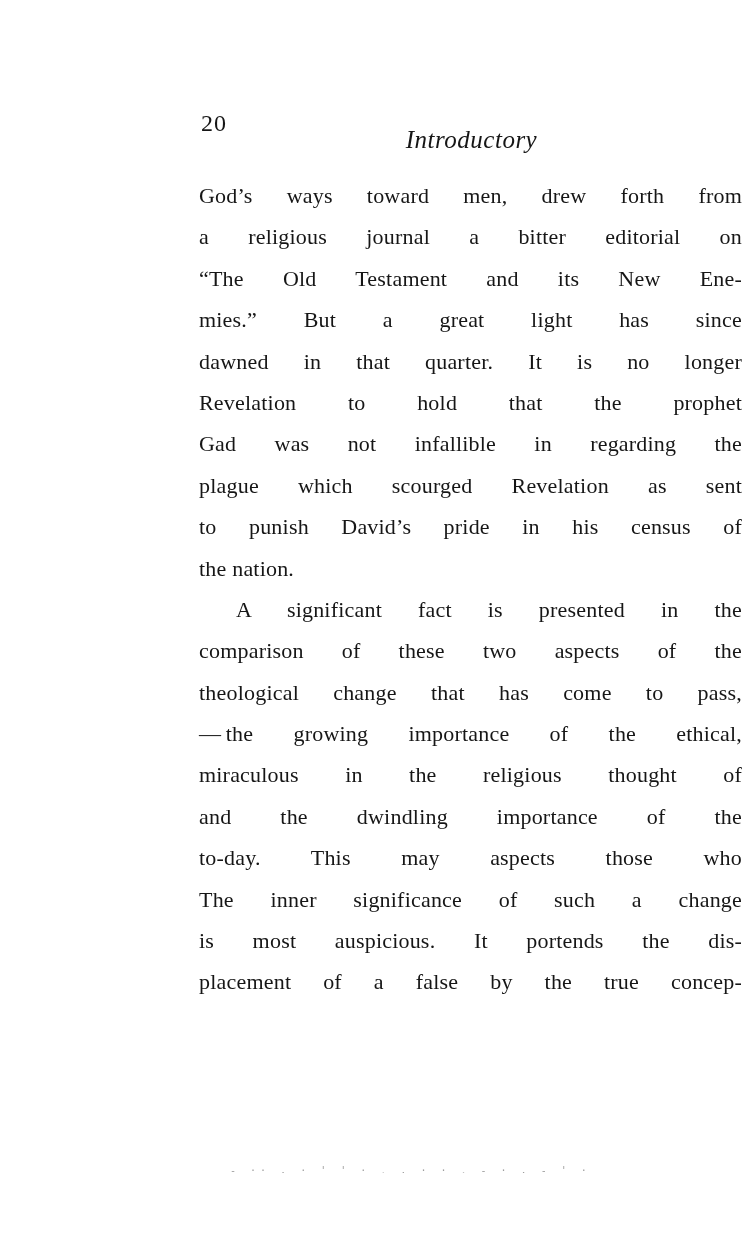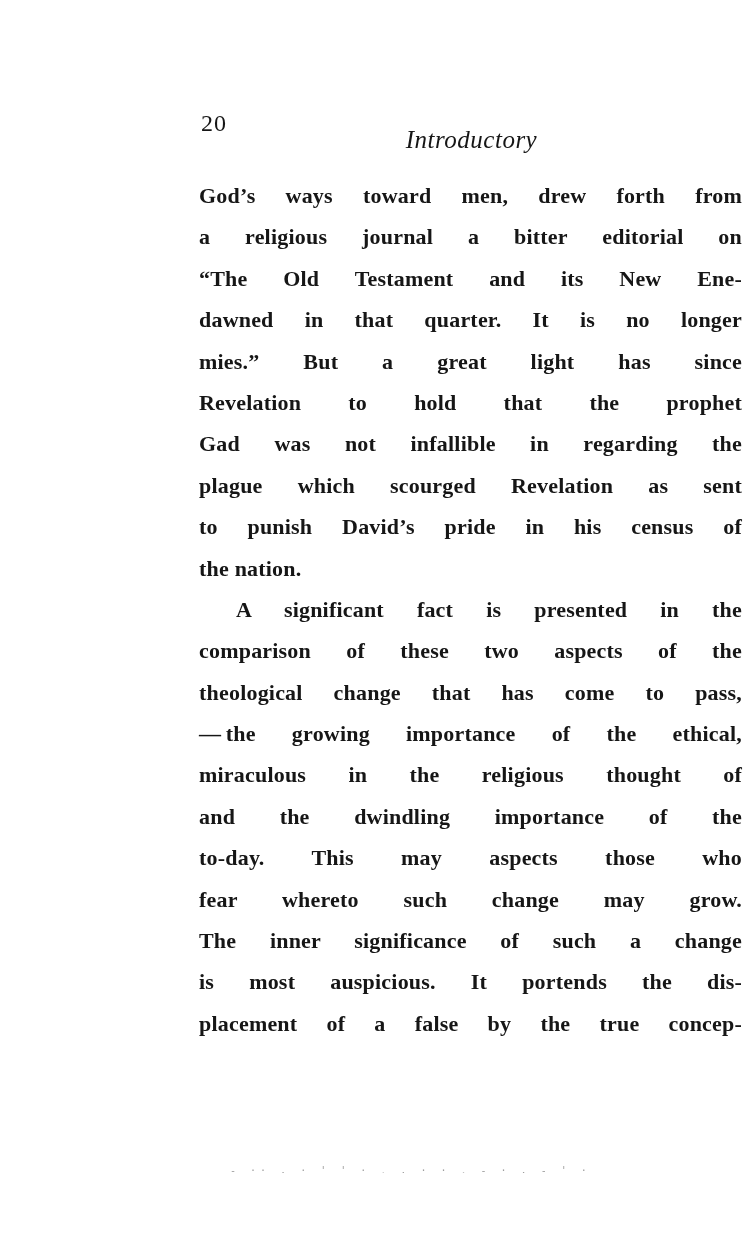--- a/index.html
+++ b/index.html
@@ -27,21 +27,20 @@
   .text-block{
     position:absolute;left:155px;top:175px;width:543px;
   }
   .line{
     font-size:22px;
     line-height:41.4px;height:41.4px;
     text-align:justify;
     text-align-last:justify;
     white-space:normal;
     letter-spacing:0.2px;
-    font-weight:bold;
   }
   .line.left{
     text-align:right;text-align-last:left;
   }
   .line.indent{
     padding-left:37px;
   }
   .scan-artifact{
     position:absolute;left:186px;top:1165px;width:372px;height:24px;
     color:#8d8d8d;
@@ -60,35 +59,34 @@
 
   <div class="running-header">
     <span class="page-number">20</span>
     <span class="header-title">Introductory</span>
   </div>
 
   <div class="text-block">
     <div class="line">God’s ways toward men, drew forth from</div>
     <div class="line">a religious journal a bitter editorial on</div>
     <div class="line">“The Old Testament and its New Ene-</div>
+    <div class="line">mies.” But a great light has since</div>
     <div class="line">dawned in that quarter. It is no longer</div>
-    <div class="line">mies.” But a great light has since</div>
     <div class="line">Revelation to hold that the prophet</div>
     <div class="line">Gad was not infallible in regarding the</div>
     <div class="line">plague which scourged Revelation as sent</div>
     <div class="line">to punish David’s pride in his census of</div>
     <div class="line left">the nation.</div>
     <div class="line indent">A significant fact is presented in the</div>
     <div class="line">comparison of these two aspects of the</div>
     <div class="line">theological change that has come to pass,</div>
     <div class="line">— the growing importance of the ethical,</div>
     <div class="line">miraculous in the religious thought of</div>
     <div class="line">and the dwindling importance of the</div>
     <div class="line">to-day. This may aspects those who</div>
-    <div class="line">fear whereto such change may grow.</div>
     <div class="line">The inner significance of such a change</div>
     <div class="line">is most auspicious. It portends the dis-</div>
     <div class="line">placement of a false by the true concep-</div>
   </div>
 
   <div class="scan-artifact">- ·· , · ' ' · . , · · . - · , - ' · ˙ ·· , . · :</div>
 
 </div>
 
 </body></html>

